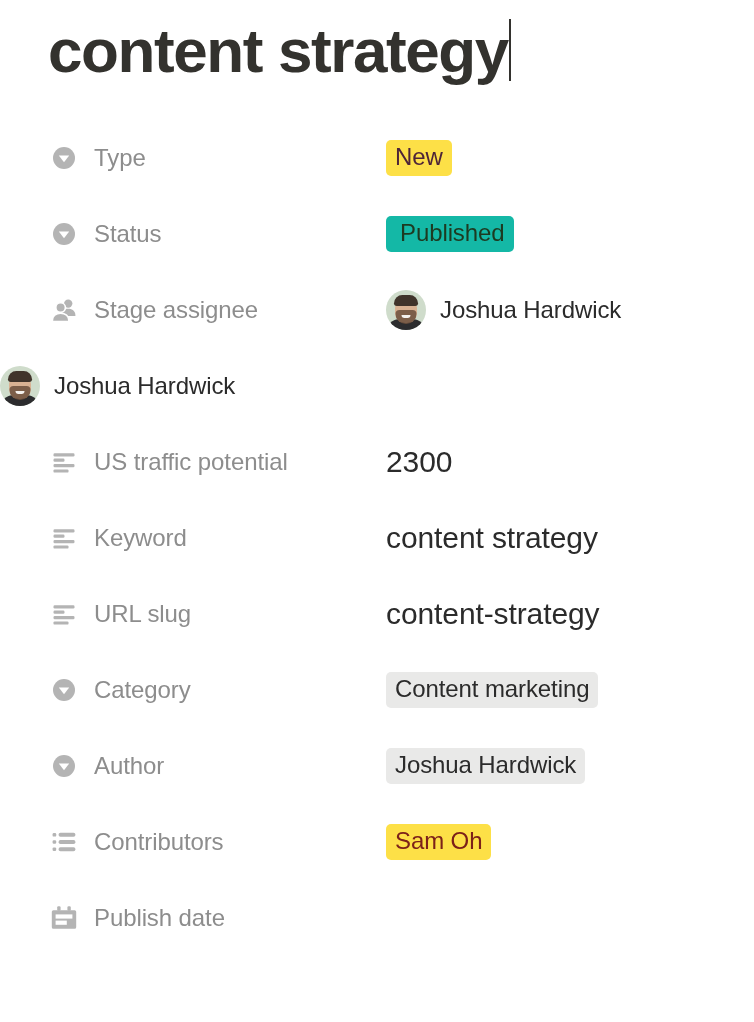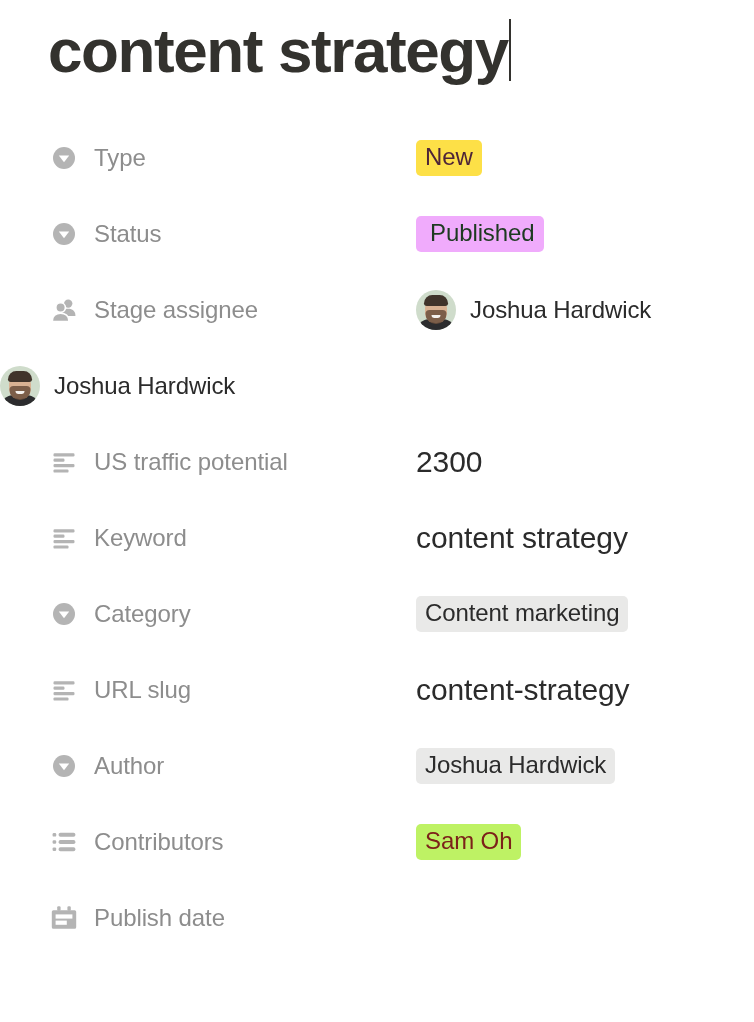--- a/index.html
+++ b/index.html
@@ -51,21 +51,21 @@
     width: 754px;
   }
   .prop-row {
     display: flex;
     align-items: center;
     height: 76px;
   }
   .prop-label-cell {
     display: flex;
     align-items: center;
-    width: 416px;
+    width: 386px;
     padding-left: 50px;
   }
   .icon-slot {
     width: 28px;
     height: 28px;
     min-width: 28px;
     margin-right: 16px;
     display: flex;
     align-items: center;
     justify-content: center;
@@ -92,24 +92,24 @@
   .val-chip {
     font-size: 24px;
     padding: 3px 9px 5px 9px;
     border-radius: 5px;
     white-space: nowrap;
     letter-spacing: -0.1px;
     display: inline-block;
     line-height: 1.18;
   }
   .chip-pink   { background: #fde047; color: #4d2438; }
-  .chip-green  { background: #f0abfc; color: #1d3a21; padding-left: 14px; }
+  .chip-green  { background: #14b8a6; color: #1d3a21; padding-left: 14px; }
   .chip-purple { background: #e7dcf0; color: #3e2257; }
   .chip-gray   { background: #e9e9e8; color: #2b2b2b; }
-  .chip-red    { background: #bef264; color: #7c2119; }
+  .chip-red    { background: #fde047; color: #7c2119; }
 
   .person {
     display: flex;
     align-items: center;
   }
   .person-name {
     font-size: 24px;
     color: #2b2b2b;
     margin-left: 14px;
     white-space: nowrap;
@@ -297,44 +297,44 @@
         <span class="prop-label">Keyword</span>
       </div>
       <div class="prop-value-cell">
         <span class="val-plain">content strategy</span>
       </div>
     </div>
     <div class="prop-row">
       <div class="prop-label-cell">
         <span class="icon-slot">
     <svg class="ic" width="28" height="28" viewBox="0 0 28 28" aria-hidden="true">
-      <circle cx="14" cy="14" r="11" class="ic-gray"></circle>
-      <path d="M8.8 11.4 L19.2 11.4 L14 18.2 Z" fill="#ffffff"></path>
-    </svg>
-  </span>
-        <span class="prop-label">Category</span>
-      </div>
-      <div class="prop-value-cell">
-        <span class="val-chip chip-gray">Content marketing</span>
-      </div>
-    </div>
-    <div class="prop-row">
-      <div class="prop-label-cell">
-        <span class="icon-slot">
-    <svg class="ic" width="28" height="28" viewBox="0 0 28 28" aria-hidden="true">
       <rect x="3.5" y="5.2" width="21" height="3.2" rx="1.2" class="ic-gray"></rect>
       <rect x="3.5" y="10.6" width="11" height="3.2" rx="1.2" class="ic-gray"></rect>
       <rect x="3.5" y="16.0" width="21" height="3.2" rx="1.2" class="ic-gray"></rect>
       <rect x="3.5" y="21.4" width="15" height="3.2" rx="1.2" class="ic-gray"></rect>
     </svg>
   </span>
         <span class="prop-label">URL slug</span>
       </div>
       <div class="prop-value-cell">
         <span class="val-plain">content-strategy</span>
+      </div>
+    </div>
+    <div class="prop-row">
+      <div class="prop-label-cell">
+        <span class="icon-slot">
+    <svg class="ic" width="28" height="28" viewBox="0 0 28 28" aria-hidden="true">
+      <circle cx="14" cy="14" r="11" class="ic-gray"></circle>
+      <path d="M8.8 11.4 L19.2 11.4 L14 18.2 Z" fill="#ffffff"></path>
+    </svg>
+  </span>
+        <span class="prop-label">Category</span>
+      </div>
+      <div class="prop-value-cell">
+        <span class="val-chip chip-gray">Content marketing</span>
       </div>
     </div>
     <div class="prop-row">
       <div class="prop-label-cell">
         <span class="icon-slot">
     <svg class="ic" width="28" height="28" viewBox="0 0 28 28" aria-hidden="true">
       <circle cx="14" cy="14" r="11" class="ic-gray"></circle>
       <path d="M8.8 11.4 L19.2 11.4 L14 18.2 Z" fill="#ffffff"></path>
     </svg>
   </span>

